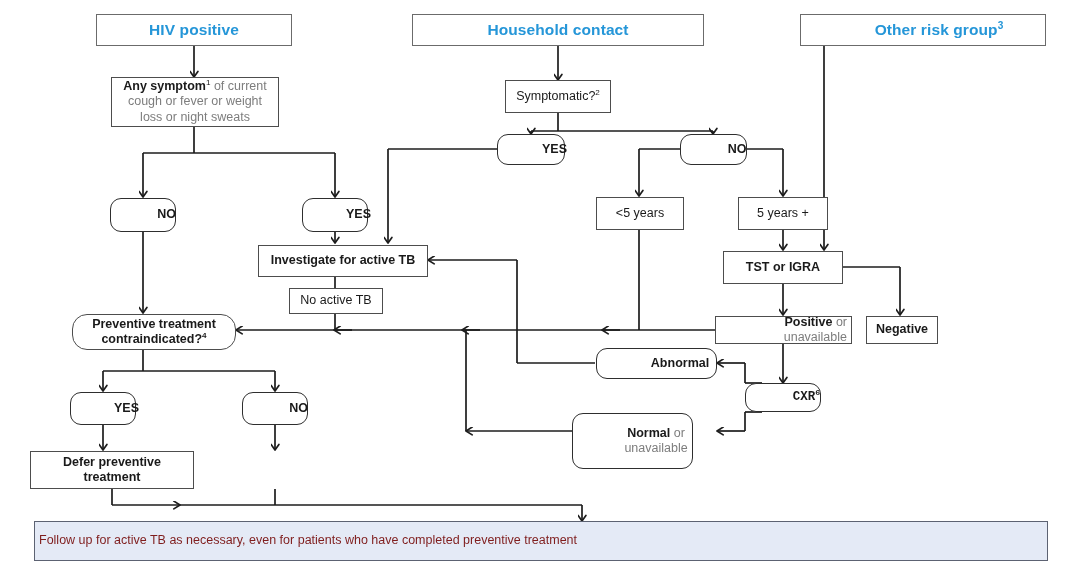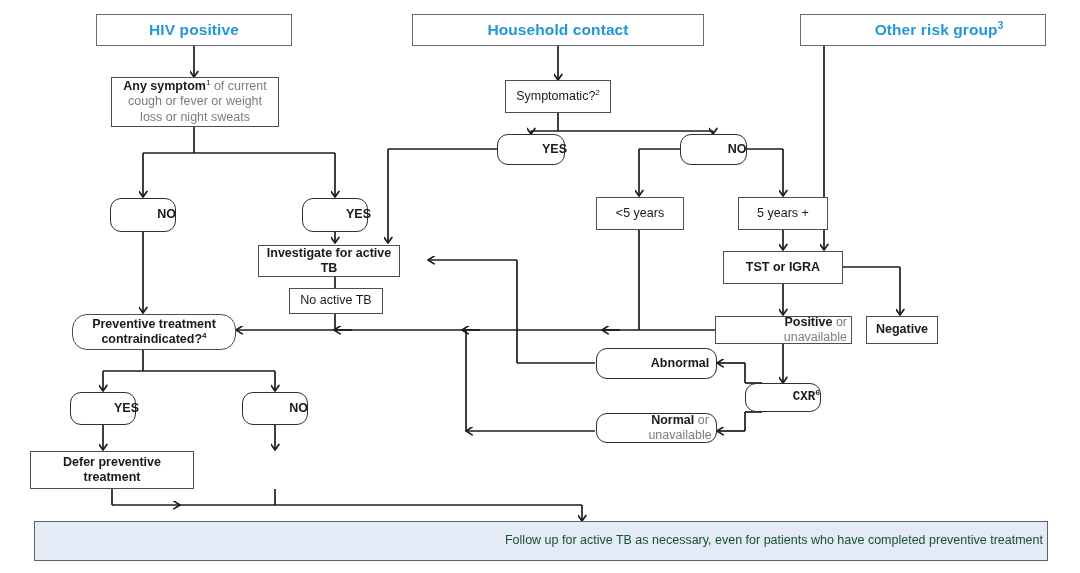--- a/index.html
+++ b/index.html
@@ -58,23 +58,23 @@
     line-height:1.22;
     padding:0 4px;
   }
   sup{font-size:65%;vertical-align:super;line-height:0;}
   .banner{
     position:absolute;
     background:#e4eaf6;
     border:1.6px solid #5c6272;
     display:flex;
     align-items:center;
-    justify-content:flex-end;
+    justify-content:flex-start;
     font-size:12.5px;
-    color:#14532d;
+    color:#7f1d1d;
     z-index:3;
   }
 </style>
 </head>
 <body>
 
 <div id="canvas">
 
   <svg id="wires" viewBox="0 0 1080 573" xmlns="http://www.w3.org/2000/svg">
     <defs>
@@ -229,25 +229,25 @@
   </div>
 
   <div class="node pill" style="left:596px;top:348px;width:121px;height:31px;">
     <span class="inner">Abnormal</span>
   </div>
 
   <div class="node pill" style="left:745px;top:383px;width:76px;height:29px;font-family:Liberation Mono, monospace;">
     <span class="inner"><b>CXR</b><sup>6</sup></span>
   </div>
 
-  <div class="node pill" style="left:596px;top:413px;width:121px;height:30px;">
+  <div class="node pill" style="left:572px;top:413px;width:121px;height:56px;">
     <span class="inner"><b>Normal</b><span class="soft"> or unavailable</span></span>
   </div>
 
-  <div class="node rect b" style="left:258px;top:245px;width:142px;height:32px;">
+  <div class="node rect b" style="left:258px;top:245px;width:170px;height:32px;">
     <span class="inner">Investigate for active TB</span>
   </div>
 
   <div class="node rect" style="left:289px;top:288px;width:94px;height:26px;">
     <span class="inner">No active TB</span>
   </div>
 
   <div class="node rect b" style="left:72px;top:314px;width:164px;height:36px;border-radius:15px;">
     <span class="inner"><span>Preventive treatment contraindicated?</span><sup>4</sup></span>
   </div>

